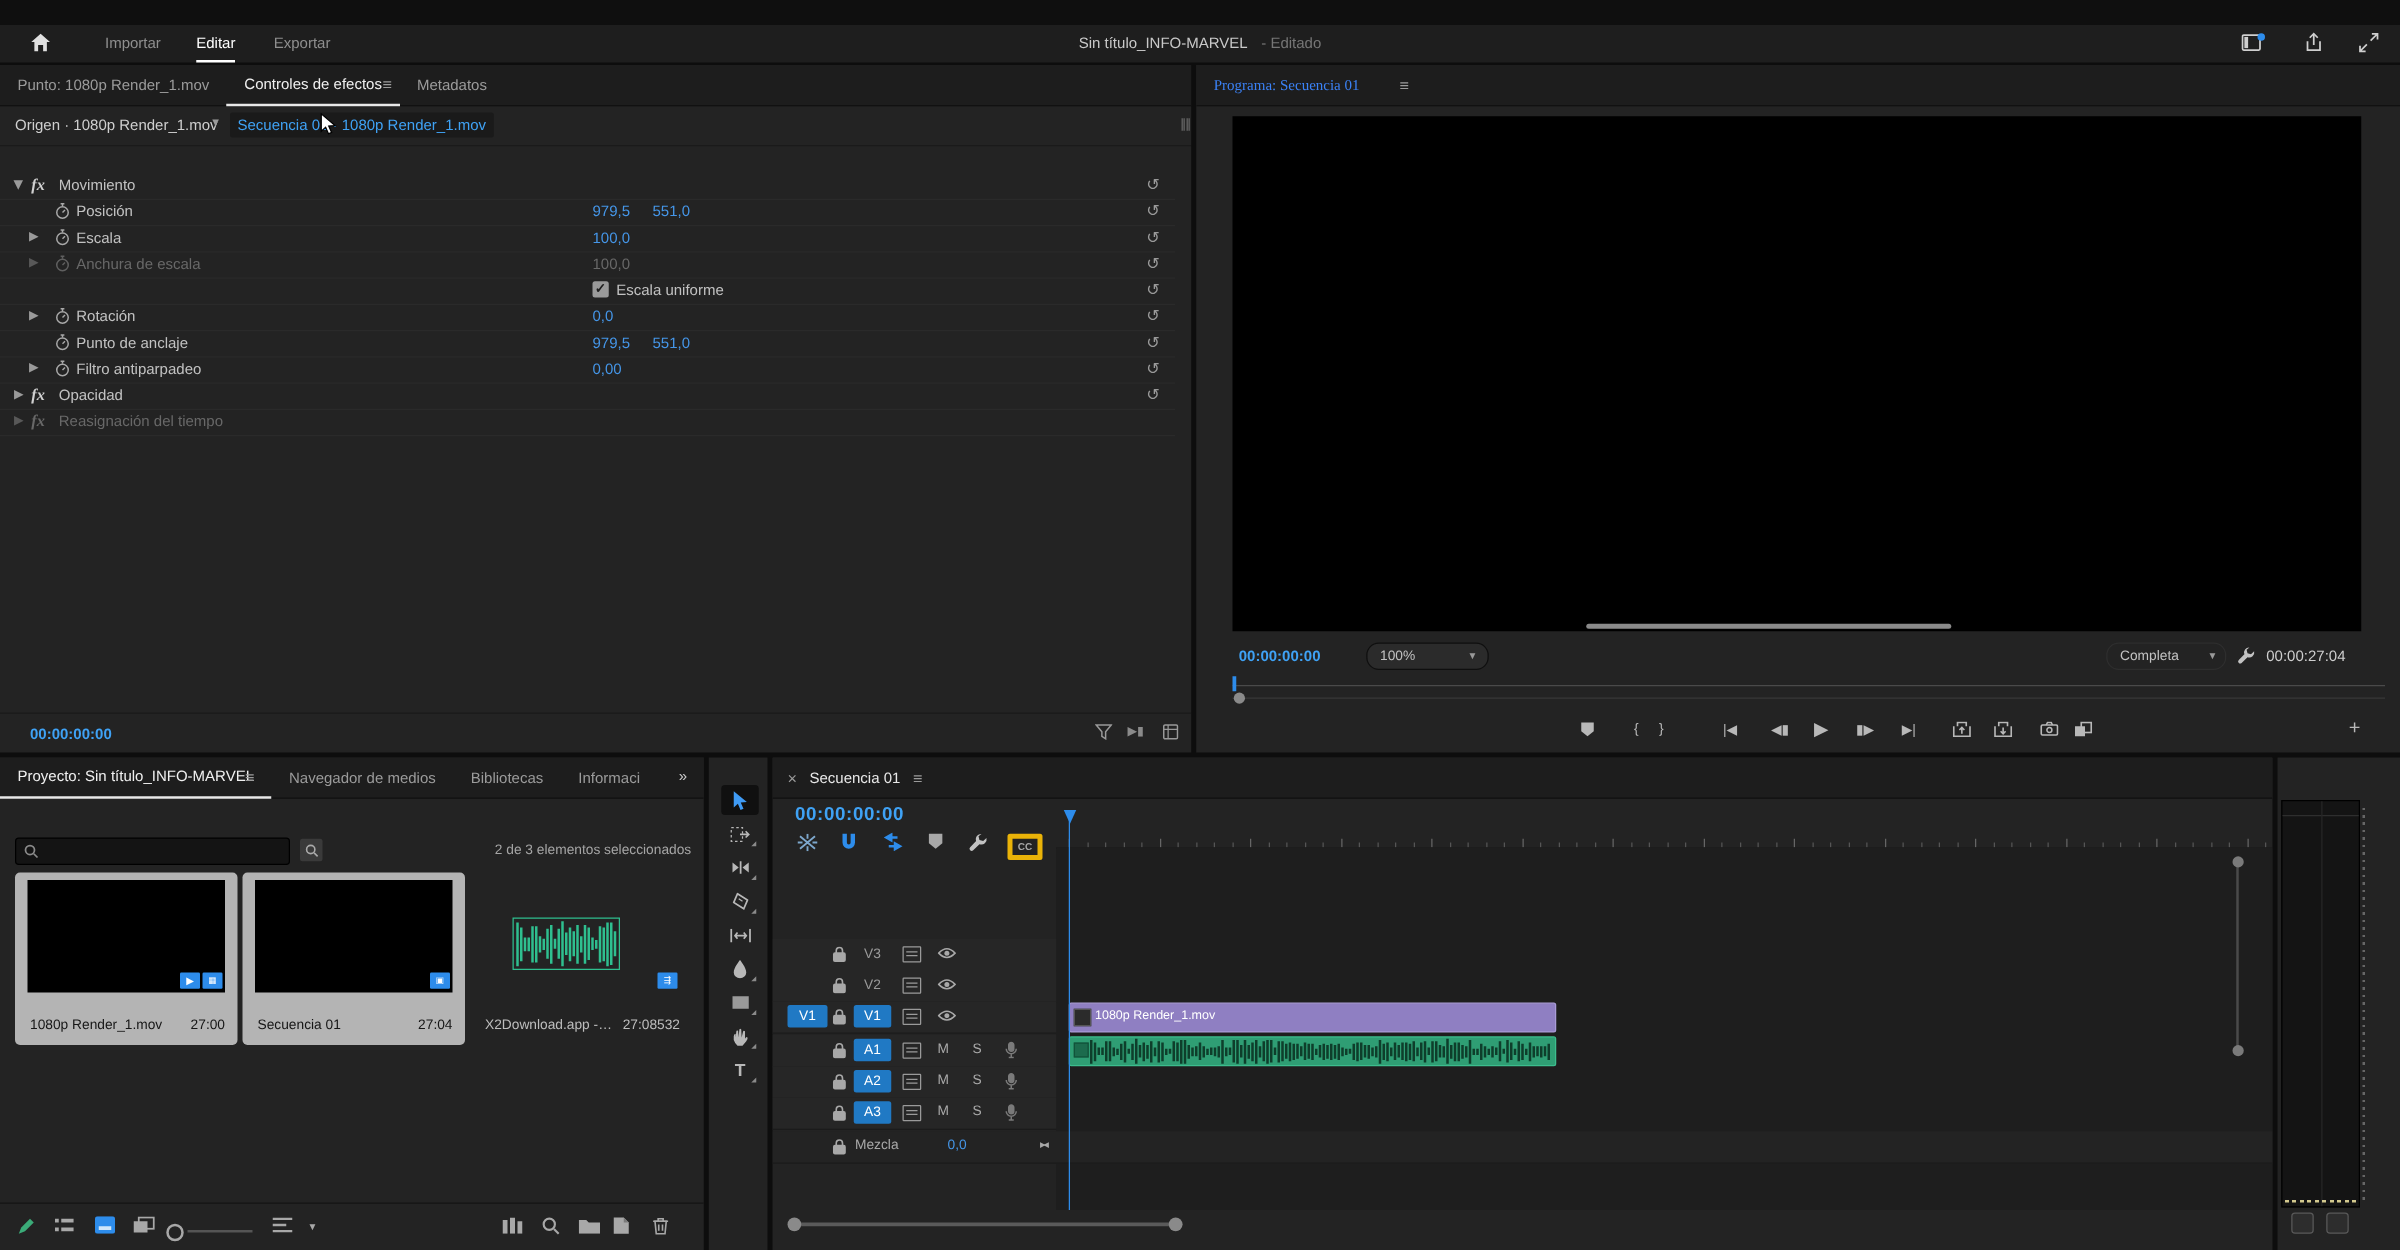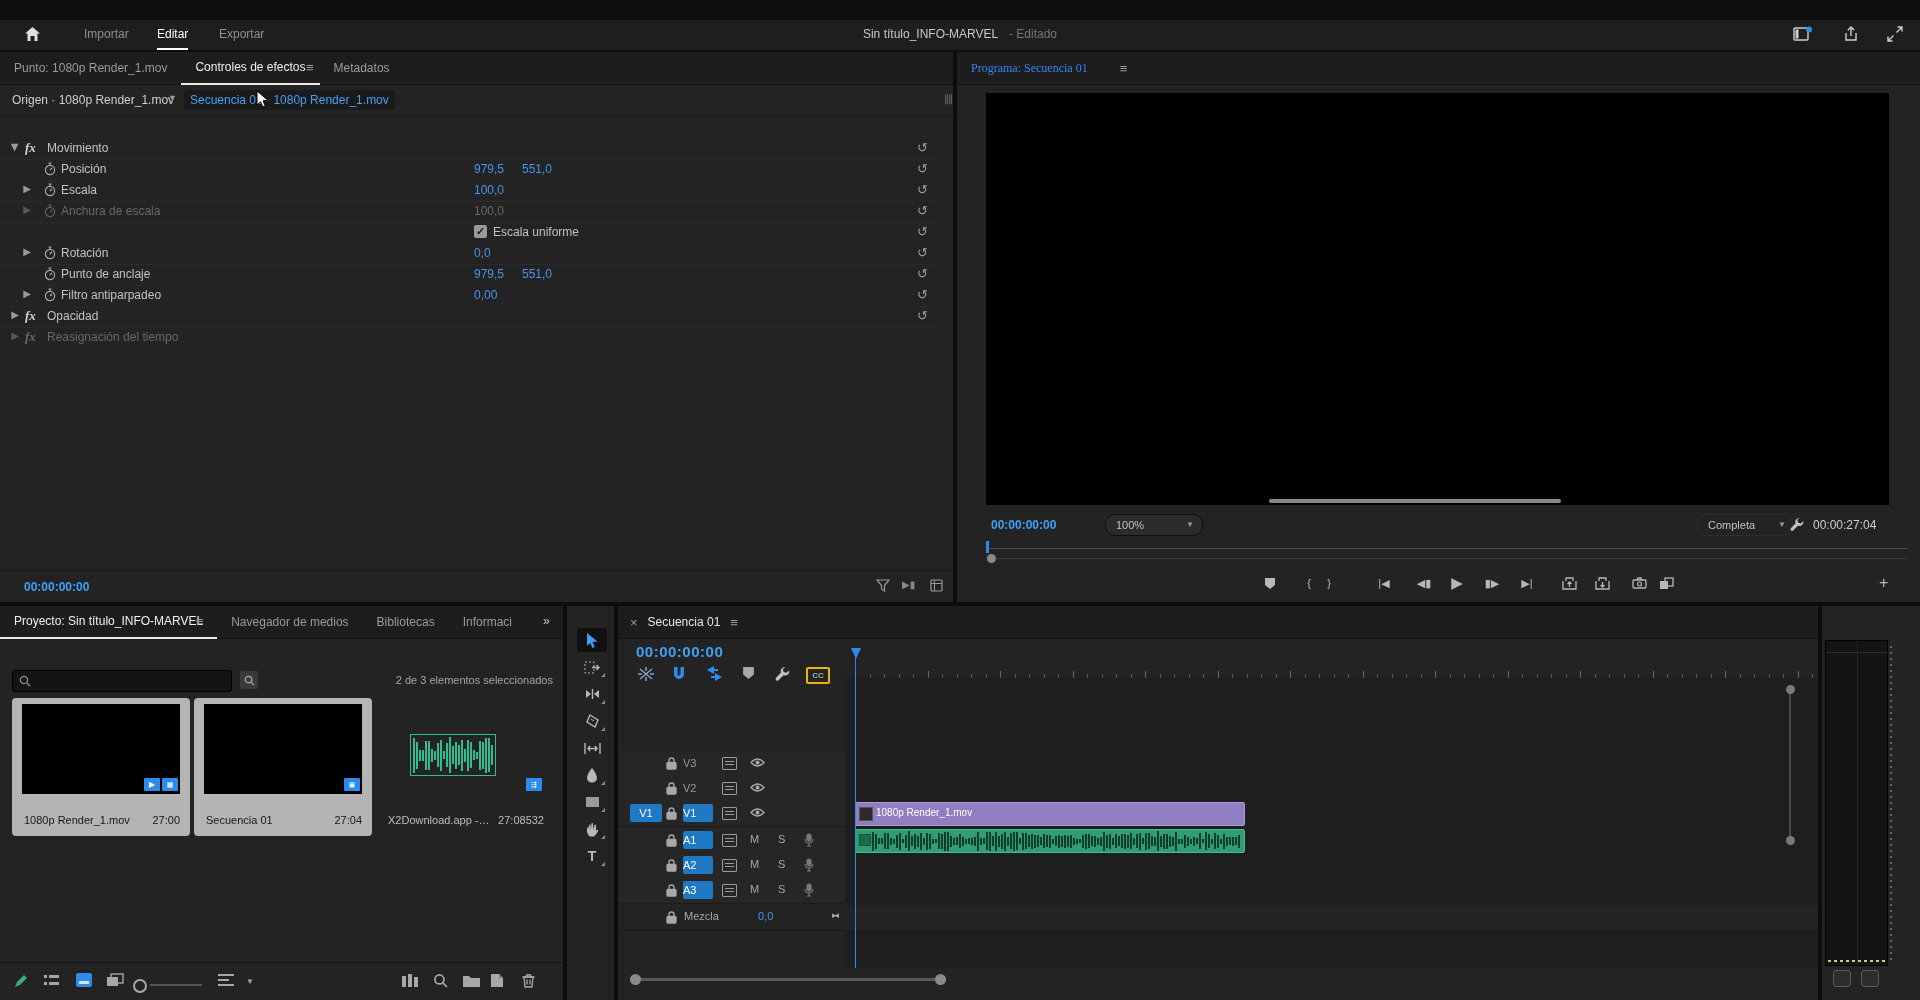--- a/index.html
+++ b/index.html
@@ -46,21 +46,21 @@
   .p-row.dim .p-label,.p-row.dim .v1,.p-row.dim .p-fx{color:#686868;}
   .p-row.dim .p-clock,.p-row.dim .p-chev{opacity:.45;}
   .p-row .cbox{position:absolute;left:474px;top:3px;width:13px;height:13px;background:#9a9a9a;border-radius:2px;
     display:none;color:#1d1d1d;font-size:11px;line-height:13px;text-align:center;font-weight:bold;}
   .p-row.check .cbox{display:block;}
   .p-row.check .p-label{left:493px;}
   
   .trk{position:absolute;left:0;width:227px;height:25px;background:#262626;border-bottom:1px solid #1b1b1b;
     font-size:11px;color:#a8a8a8;}
   .trk .lock{position:absolute;left:48px;top:6px;}
-  .trk .tgt{position:absolute;left:65px;top:3px;width:30px;height:18px;line-height:18px;text-align:left;color:#9a9a9a;}
+  .trk .tgt{position:absolute;left:65px;top:3px;width:30px;height:18px;line-height:18px;text-align:center;color:#9a9a9a;}
   .trk.targeted .tgt{background:#2079c4;color:#fff;border-radius:2px;}
   .trk .srcp{position:absolute;left:12px;top:3px;width:32px;height:18px;line-height:18px;text-align:center;
     background:#2079c4;color:#fff;border-radius:2px;}
   .trk .srcp:empty{display:none;}
   .trk .patch{position:absolute;left:104px;top:6px;width:13px;height:11px;border:1px solid #9a9a9a;border-radius:1px;}
   .trk .patch::after{content:"";position:absolute;left:2px;right:2px;top:3px;height:1px;background:#9a9a9a;
     box-shadow:0 3px 0 #9a9a9a;}
   .trk .meye{position:absolute;left:132px;top:6px;}
   .trk .mm{position:absolute;left:132px;top:5px;}
   .trk .ms{position:absolute;left:160px;top:5px;}
@@ -76,21 +76,21 @@
   .toolbtn{position:absolute;left:10px;width:30px;height:24px;display:flex;align-items:center;justify-content:center;}
   .toolbtn.active{background:#101010;border-radius:3px;}
   .corner::after{content:"";position:absolute;right:2px;bottom:2px;border-left:4px solid transparent;
     border-bottom:4px solid #8a8a8a;}
   .tr-ico{position:absolute;top:0;height:18px;display:flex;align-items:center;justify-content:center;color:#b8b8b8;}
   .proj-item{position:absolute;top:0;height:138px;width:178px;border-radius:4px;font-size:11px;}
   .proj-item.selected{background:#b4b4b4;color:#161616;}
   .proj-item .pname{position:absolute;left:12px;bottom:10px;max-width:120px;overflow:hidden;white-space:nowrap;}
   .proj-item .pdur{position:absolute;right:10px;bottom:10px;}
   .proj-item{color:#bdbdbd;}
-  .dd{background:#2b2b2b;border:1px solid #0f0f0f;border-radius:10px;color:#c2c2c2;font-size:11px;margin-left:12px;}
+  .dd{background:#2b2b2b;border:1px solid #0f0f0f;border-radius:10px;color:#c2c2c2;font-size:11px;}
 </style>
 </head>
 <body>
 
 <div id="stage">
 
   <div id="menubar">
 
   <span class="mitem"></span>
       <span class="mitem"></span>
@@ -657,21 +657,21 @@
       <span class="ico abs" style="left:124px;top:60px;">
         <svg width="13" height="14" viewBox="0 0 12 13">
             <path d="M1 1 H11 V8 L6 12 L1 8 Z" fill="#a8a8a8"></path>
           </svg>
       </span>
       <span class="ico abs" style="left:156px;top:59px;">
         <svg width="17" height="17" viewBox="0 0 16 16">
             <path d="M10.5 2 a4 4 0 0 0 -4 5.4 L2 12 a1.6 1.6 0 0 0 2.3 2.3 L9 9.7 A4 4 0 0 0 14.3 5 L11.8 7.4 L9 6.5 L8.3 3.8 Z" fill="#c2c2c2"></path>
           </svg>
       </span>
-      <span class="abs" style="left:188px;top:61px;width:20px;height:13px;border:2px solid #eab308;border-radius:2px;color:#a8a8a8;font-size:8px;line-height:13px;text-align:center;font-weight:bold;">CC</span>
+      <span class="abs" style="left:188px;top:61px;width:20px;height:13px;border:4px solid #eab308;border-radius:2px;color:#a8a8a8;font-size:8px;line-height:13px;text-align:center;font-weight:bold;">CC</span>
     </div>
 
     <div class="abs" style="left:227px;top:42px;width:973px;height:30px;overflow:hidden;border-bottom:1px solid #161616;" id="ruler">
       <div id="ruler-labels" style="position:absolute;inset:0;">
 
       <span class="ruler-label" style="left: 12px; transform: none;"></span>
           <span class="ruler-label" style="left: 82.5px;"></span>
           <span class="ruler-label" style="left: 155px;"></span>
           <span class="ruler-label" style="left: 227.5px;"></span>
           <span class="ruler-label" style="left: 300px;"></span>

